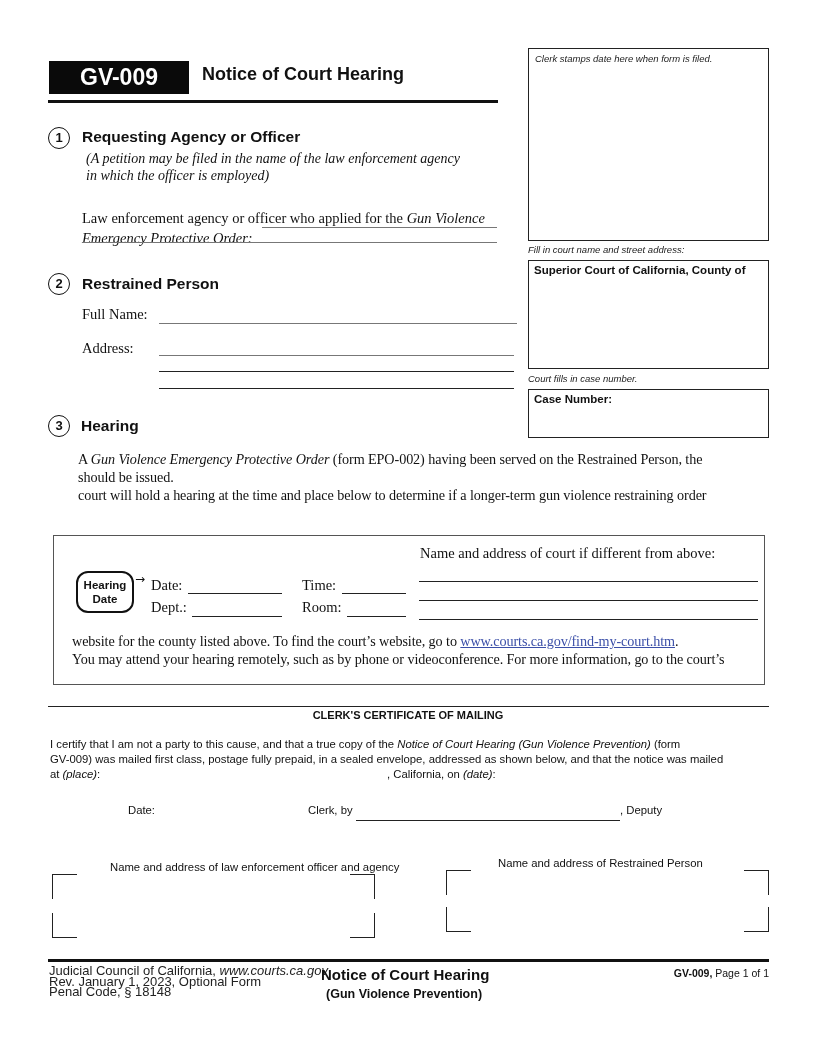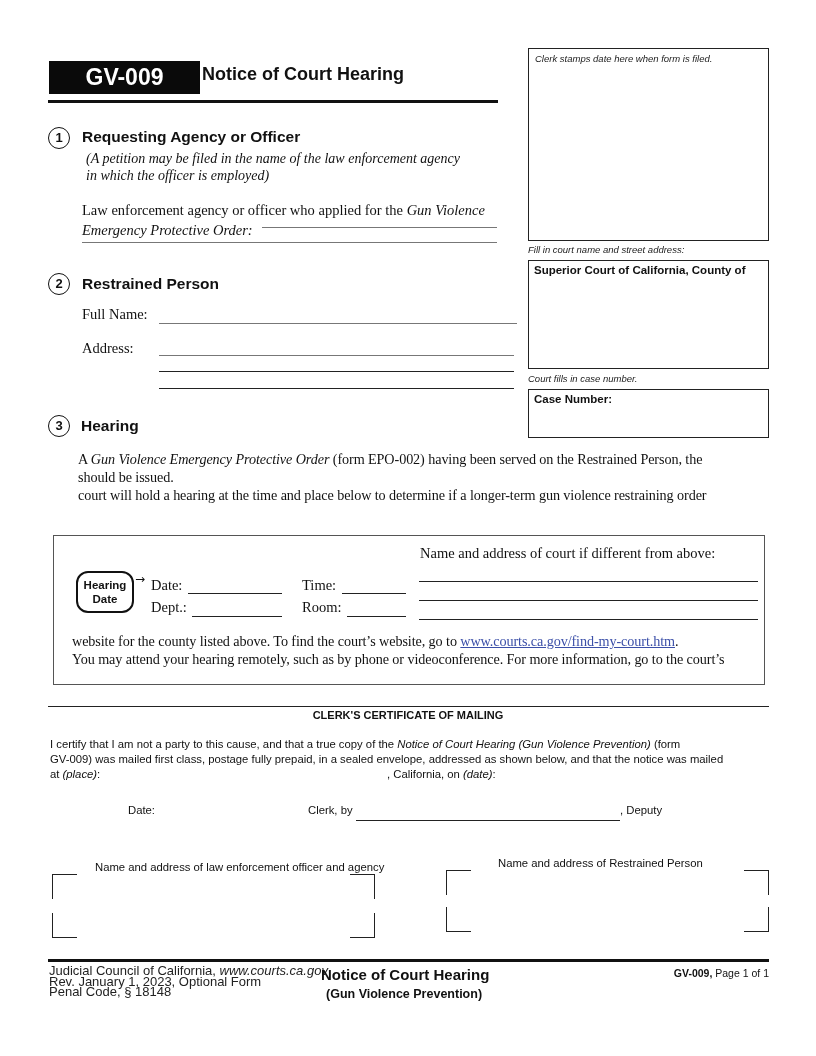--- a/index.html
+++ b/index.html
@@ -3,21 +3,21 @@
 <meta charset="utf-8">
 <style>
   html, body { margin: 0; padding: 0; background: #ffffff; }
   body { width: 816px; height: 1056px; position: relative; overflow: hidden; color: #111; }
   .abs { position: absolute; }
   .sans { font-family: "Liberation Sans", sans-serif; }
   .serif { font-family: "Liberation Serif", serif; }
   .line { position: absolute; border-top: 1px solid #222; height: 0; }
   .gline { position: absolute; border-top: 1.5px solid #777; height: 0; }
 
-  .form-badge { left: 49px; top: 61px; width: 151px; height: 33px; background: #0a0a0a; color: #fff;
+  .form-badge { left: 49px; top: 61px; width: 140px; height: 33px; background: #0a0a0a; color: #fff;
     font-weight: bold; font-size: 23px; text-align: center; line-height: 33px; }
   .form-title { left: 202px; top: 64px; font-size: 18px; font-weight: bold; }
   .title-rule { left: 48px; top: 100px; width: 450px; border-top: 3px solid #111; }
 
   .box { position: absolute; border: 1px solid #222; box-sizing: border-box; }
   .hint { font-size: 9.5px; font-style: italic; color: #222; }
 
   .num-circle { position: absolute; width: 20px; height: 20px; border: 1.3px solid #111; border-radius: 50%;
     font-family: "Liberation Sans", sans-serif; font-weight: bold; font-size: 13px; text-align: center; line-height: 20px; }
   .sec-head { position: absolute; font-family: "Liberation Sans", sans-serif; font-weight: bold; font-size: 15.5px; }
@@ -53,21 +53,21 @@
 <div class="box" style="left:528px; top:389px; width:241px; height:49px;">
   <div class="sans" style="position:absolute; left:5px; top:3px; font-size:11.5px; font-weight:bold;">Case Number:</div>
 </div>
 
 <div class="num-circle" style="left:48px; top:127px;">1</div>
 <div class="sec-head" style="left:82px; top:128px;">Requesting Agency or Officer</div>
 <div class="abs serif" style="left:86px; top:150px; font-size:14px; font-style:italic; line-height:17px;">
   <div>(A petition may be filed in the name of the law enforcement agency</div>
   <div>in which  the officer is employed)</div>
 </div>
-<div class="abs body-txt" style="left:82px; top:200px; line-height:20px;">
+<div class="abs body-txt" style="left:82px; top:208px; line-height:20px;">
   <div><span>Law enforcement agency or officer who applied for the </span><i>Gun Violence</i></div>
   <div><i>Emergency Protective Order:</i></div>
 </div>
 <div class="gline" style="left:262px; top:227px; width:235px;"></div>
 <div class="gline" style="left:82px; top:242px; width:415px;"></div>
 
 <div class="num-circle" style="left:48px; top:273px;">2</div>
 <div class="sec-head" style="left:82px; top:275px;">Restrained Person</div>
 <div class="abs body-txt" style="left:82px; top:306px;">Full Name:</div>
 <div class="gline" style="left:159px; top:323px; width:358px;"></div>
@@ -115,21 +115,21 @@
   <div style="position:relative; height:15px;">
     <span>at </span><i>(place)</i><span>:</span>
     <span style="position:absolute; left:337px; top:0;"><span>, California, on </span><i>(date)</i><span>:</span></span>
   </div>
 </div>
 <div class="abs sans" style="left:128px; top:804px; font-size:11.3px;">Date:</div>
 <div class="abs sans" style="left:308px; top:804px; font-size:11.3px;">Clerk, by</div>
 <div class="line" style="left:356px; top:820px; width:264px;"></div>
 <div class="abs sans" style="left:620px; top:804px; font-size:11.3px;">, Deputy</div>
 
-<div class="abs sans" style="left:51px; top:861px; font-size:11.3px;padding-left:44px;">Name and address of law enforcement officer and agency</div>
+<div class="abs sans" style="left:66px; top:861px; font-size:11.3px;padding-left:44px;">Name and address of law enforcement officer and agency</div>
 <div class="abs" style="left:52px; top:874px; width:323px; height:64px;">
   <div class="corner tl" style="left:0; top:0;"></div>
   <div class="corner tr" style="right:0; top:0;"></div>
   <div class="corner bl" style="left:0; bottom:0;"></div>
   <div class="corner br" style="right:0; bottom:0;"></div>
 </div>
 <div class="abs sans" style="left:498px; top:857px; font-size:11.3px;">Name and address of Restrained Person</div>
 <div class="abs" style="left:446px; top:870px; width:323px; height:62px;">
   <div class="corner tl" style="left:0; top:0;"></div>
   <div class="corner tr" style="right:0; top:0;"></div>

